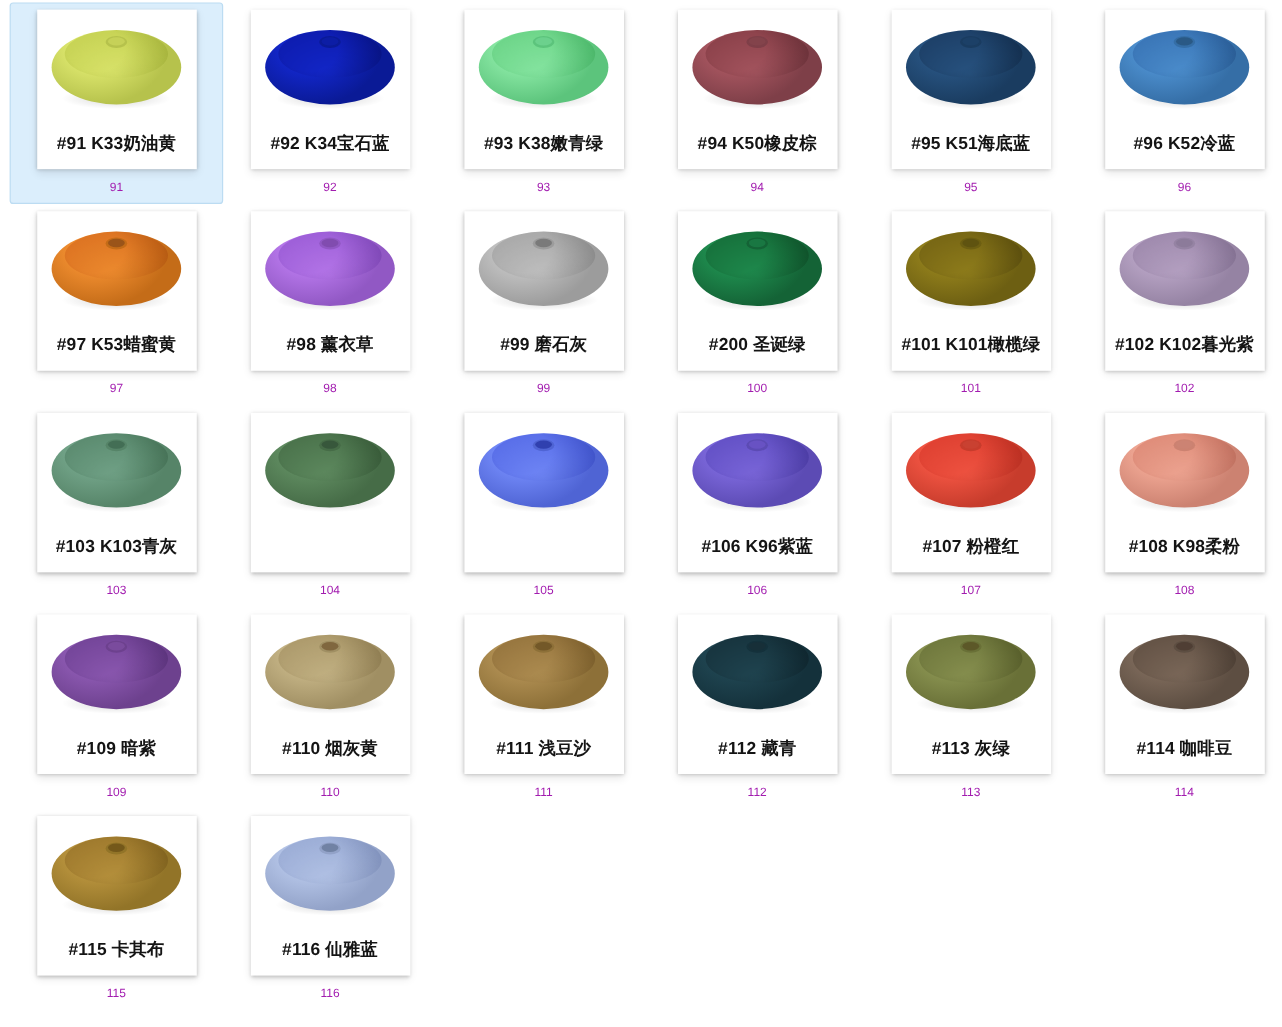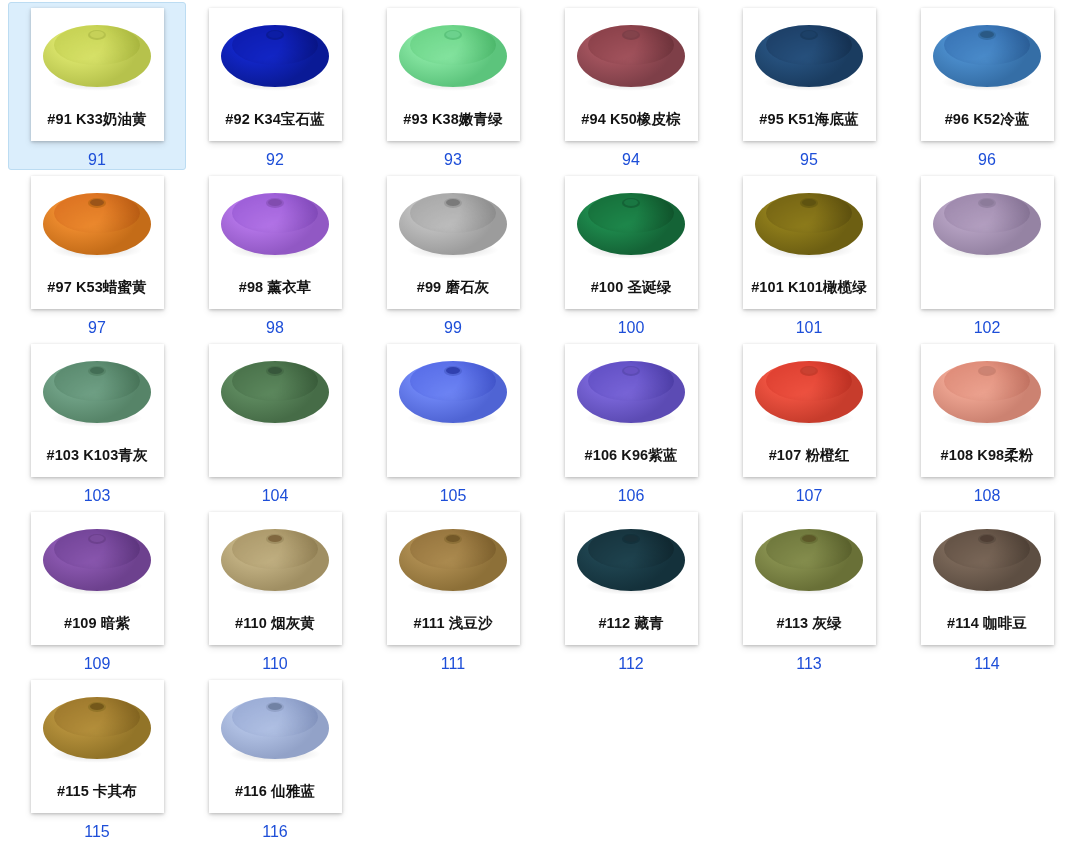--- a/index.html
+++ b/index.html
@@ -91,22 +91,22 @@
     font-weight:bold;
     color:#141414;
     letter-spacing:.1px;
     text-align:center;
     padding-bottom:6px;
     box-sizing:border-box;
     white-space:nowrap;
   }
   .index{
     margin-top:10px;
-    font-size:16px;
-    color:#1d4ed8;
+    font-size:10px;
+    color:#a21caf;
     text-align:center;
   }
 </style>
 </head>
 <body>
 
 <div id="grid">
     <div class="cell selected">
       <div class="card">
         <div class="bead-wrap">
@@ -246,21 +246,21 @@
       <div class="card">
         <div class="bead-wrap">
           <div class="bead">
             <div class="gshadow"></div>
             <div class="body" style="background: radial-gradient(58% 78% at 34% 26%, rgb(30, 138, 77) 0%, rgb(30, 138, 77) 38%, rgb(20, 99, 54) 96%);"></div>
             <div class="top" style="background: radial-gradient(62% 90% at 50% 92%, rgba(255, 255, 255, 0) 0%, rgb(20, 99, 54) 100%);"></div>
             <div class="hole" style="background: rgb(20, 99, 54);"></div>
             <div class="hole-in" style="background: rgb(26, 122, 68);"></div>
           </div>
         </div>
-        <div class="caption">#100 圣诞绿</div>
+        <div class="caption">#200 圣诞绿</div>
       </div>
       <div class="index">100</div>
     </div>
     <div class="cell">
       <div class="card">
         <div class="bead-wrap">
           <div class="bead">
             <div class="gshadow"></div>
             <div class="body" style="background: radial-gradient(58% 78% at 34% 26%, rgb(143, 125, 27) 0%, rgb(143, 125, 27) 38%, rgb(109, 95, 18) 96%);"></div>
             <div class="top" style="background: radial-gradient(62% 90% at 50% 92%, rgba(255, 255, 255, 0) 0%, rgb(109, 95, 18) 100%);"></div>
@@ -276,20 +276,21 @@
       <div class="card">
         <div class="bead-wrap">
           <div class="bead">
             <div class="gshadow"></div>
             <div class="body" style="background: radial-gradient(58% 78% at 34% 26%, rgb(181, 161, 194) 0%, rgb(181, 161, 194) 38%, rgb(149, 131, 163) 96%);"></div>
             <div class="top" style="background: radial-gradient(62% 90% at 50% 92%, rgba(255, 255, 255, 0) 0%, rgb(149, 131, 163) 100%);"></div>
             <div class="hole" style="background: rgb(149, 131, 163);"></div>
             <div class="hole-in" style="background: rgb(139, 122, 153);"></div>
           </div>
         </div>
+        <div class="caption">#102 K102暮光紫</div>
       </div>
       <div class="index">102</div>
     </div>
     <div class="cell">
       <div class="card">
         <div class="bead-wrap">
           <div class="bead">
             <div class="gshadow"></div>
             <div class="body" style="background: radial-gradient(58% 78% at 34% 26%, rgb(113, 162, 135) 0%, rgb(113, 162, 135) 38%, rgb(86, 132, 104) 96%);"></div>
             <div class="top" style="background: radial-gradient(62% 90% at 50% 92%, rgba(255, 255, 255, 0) 0%, rgb(86, 132, 104) 100%);"></div>

